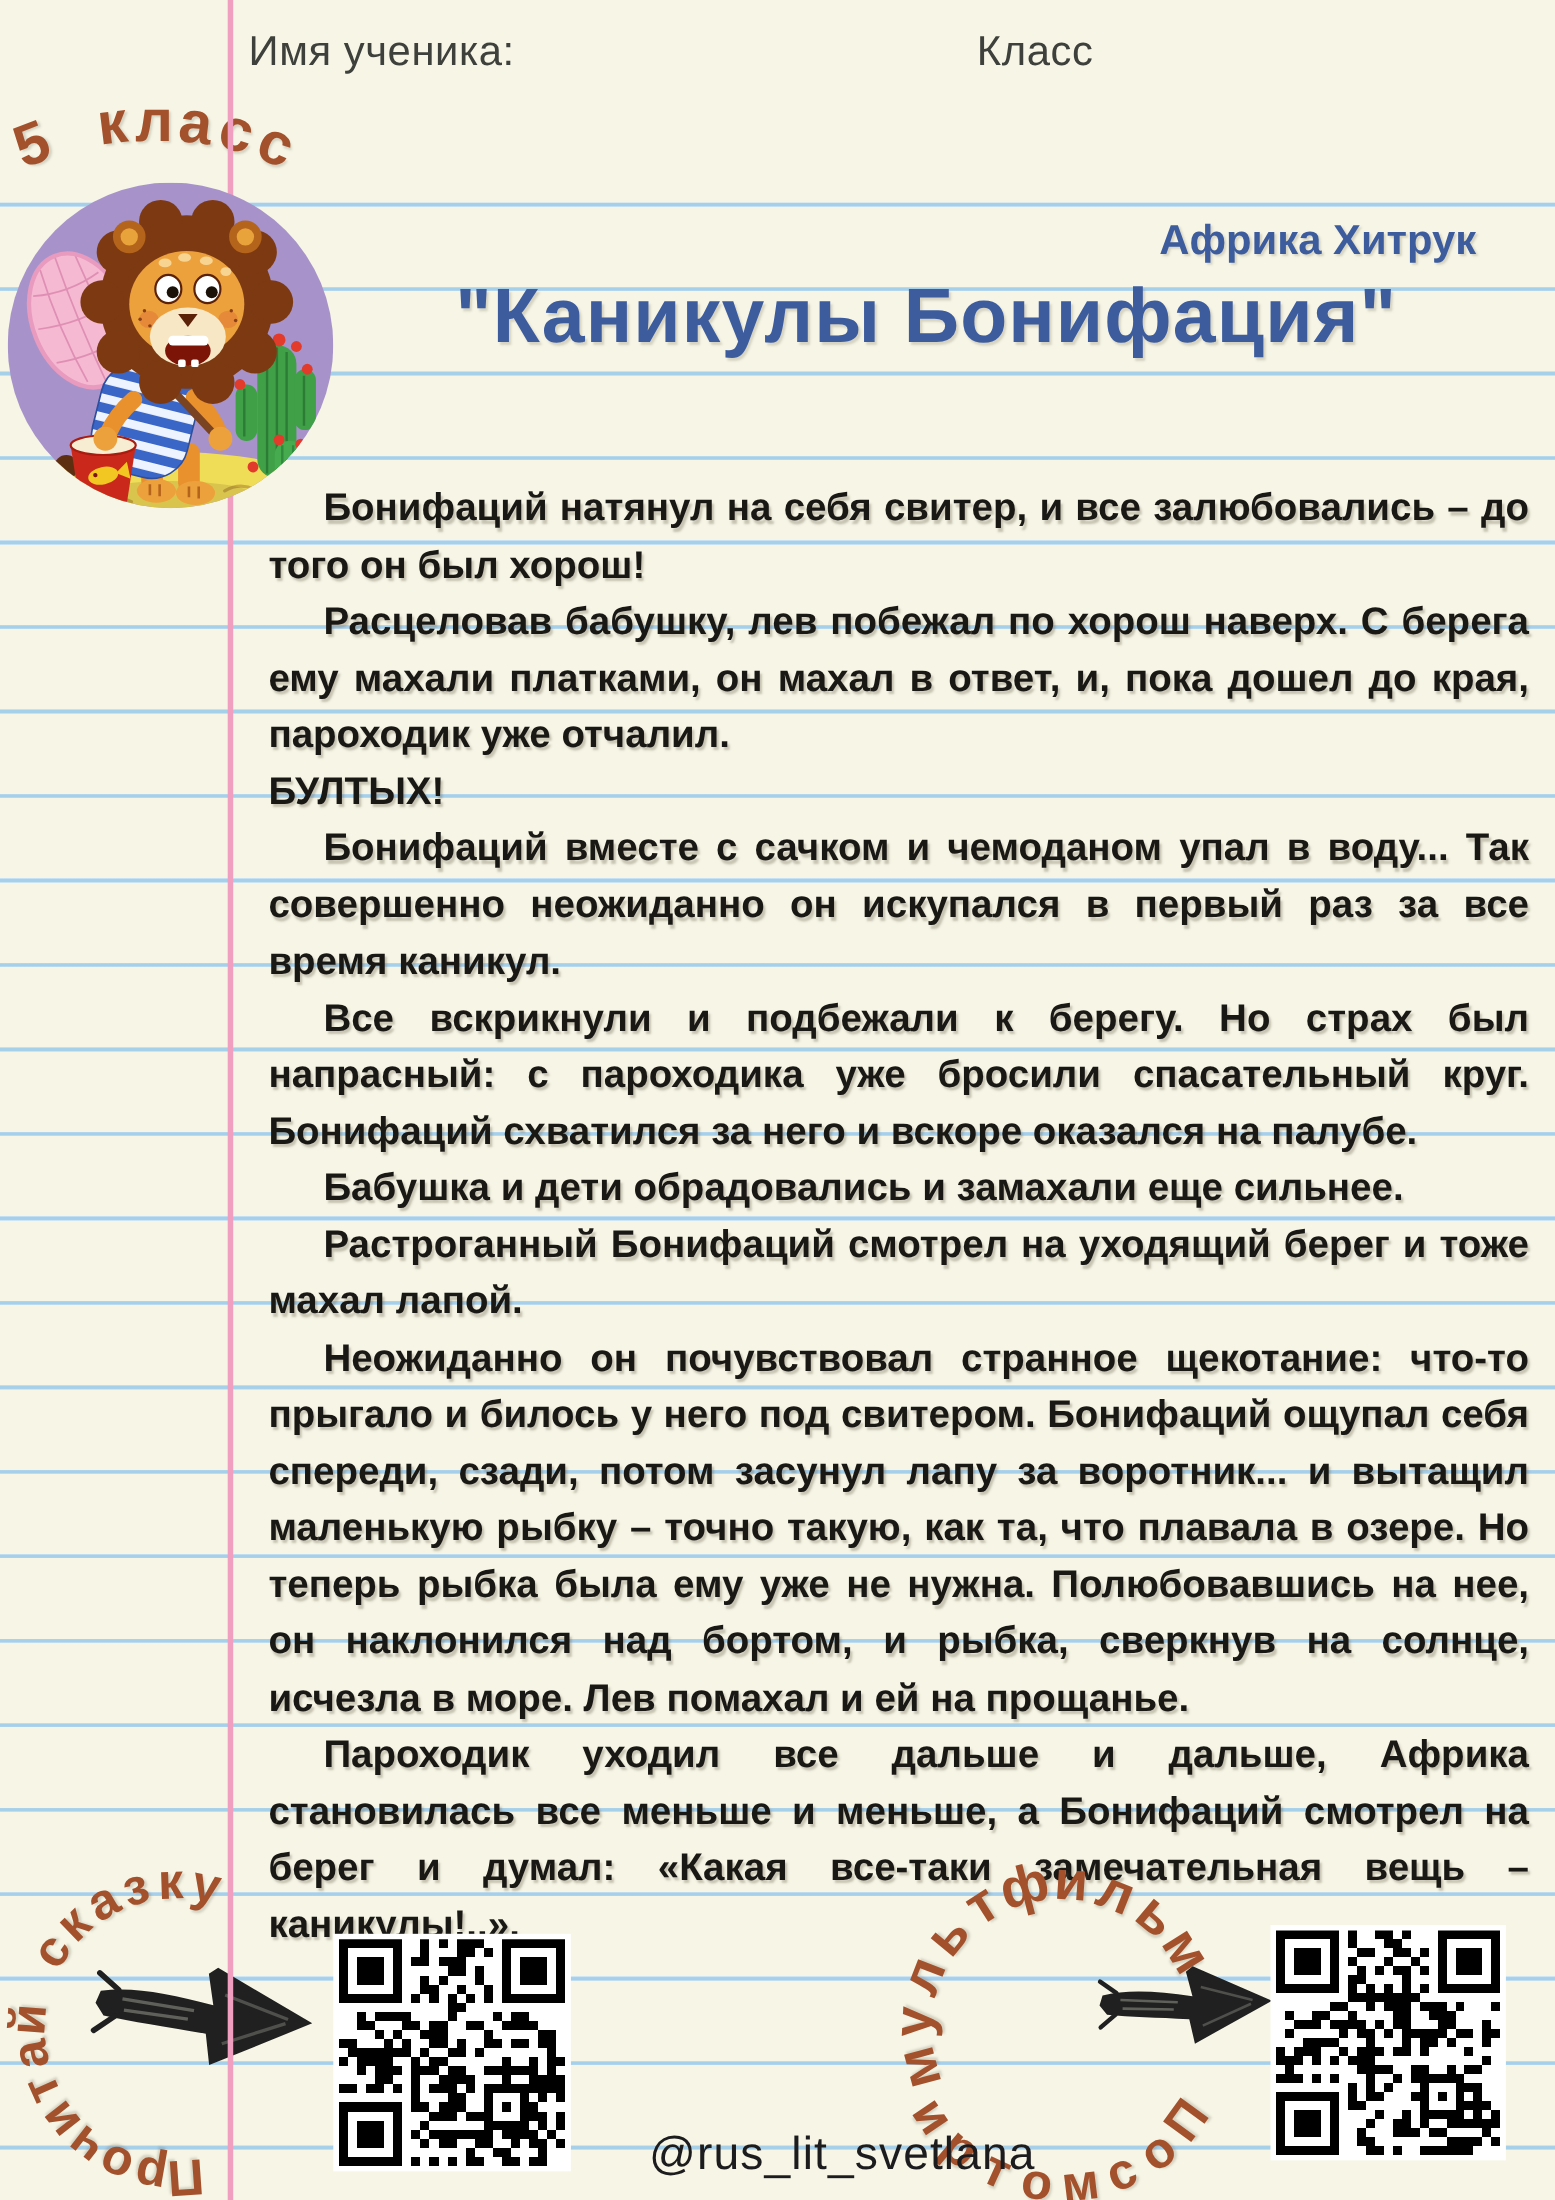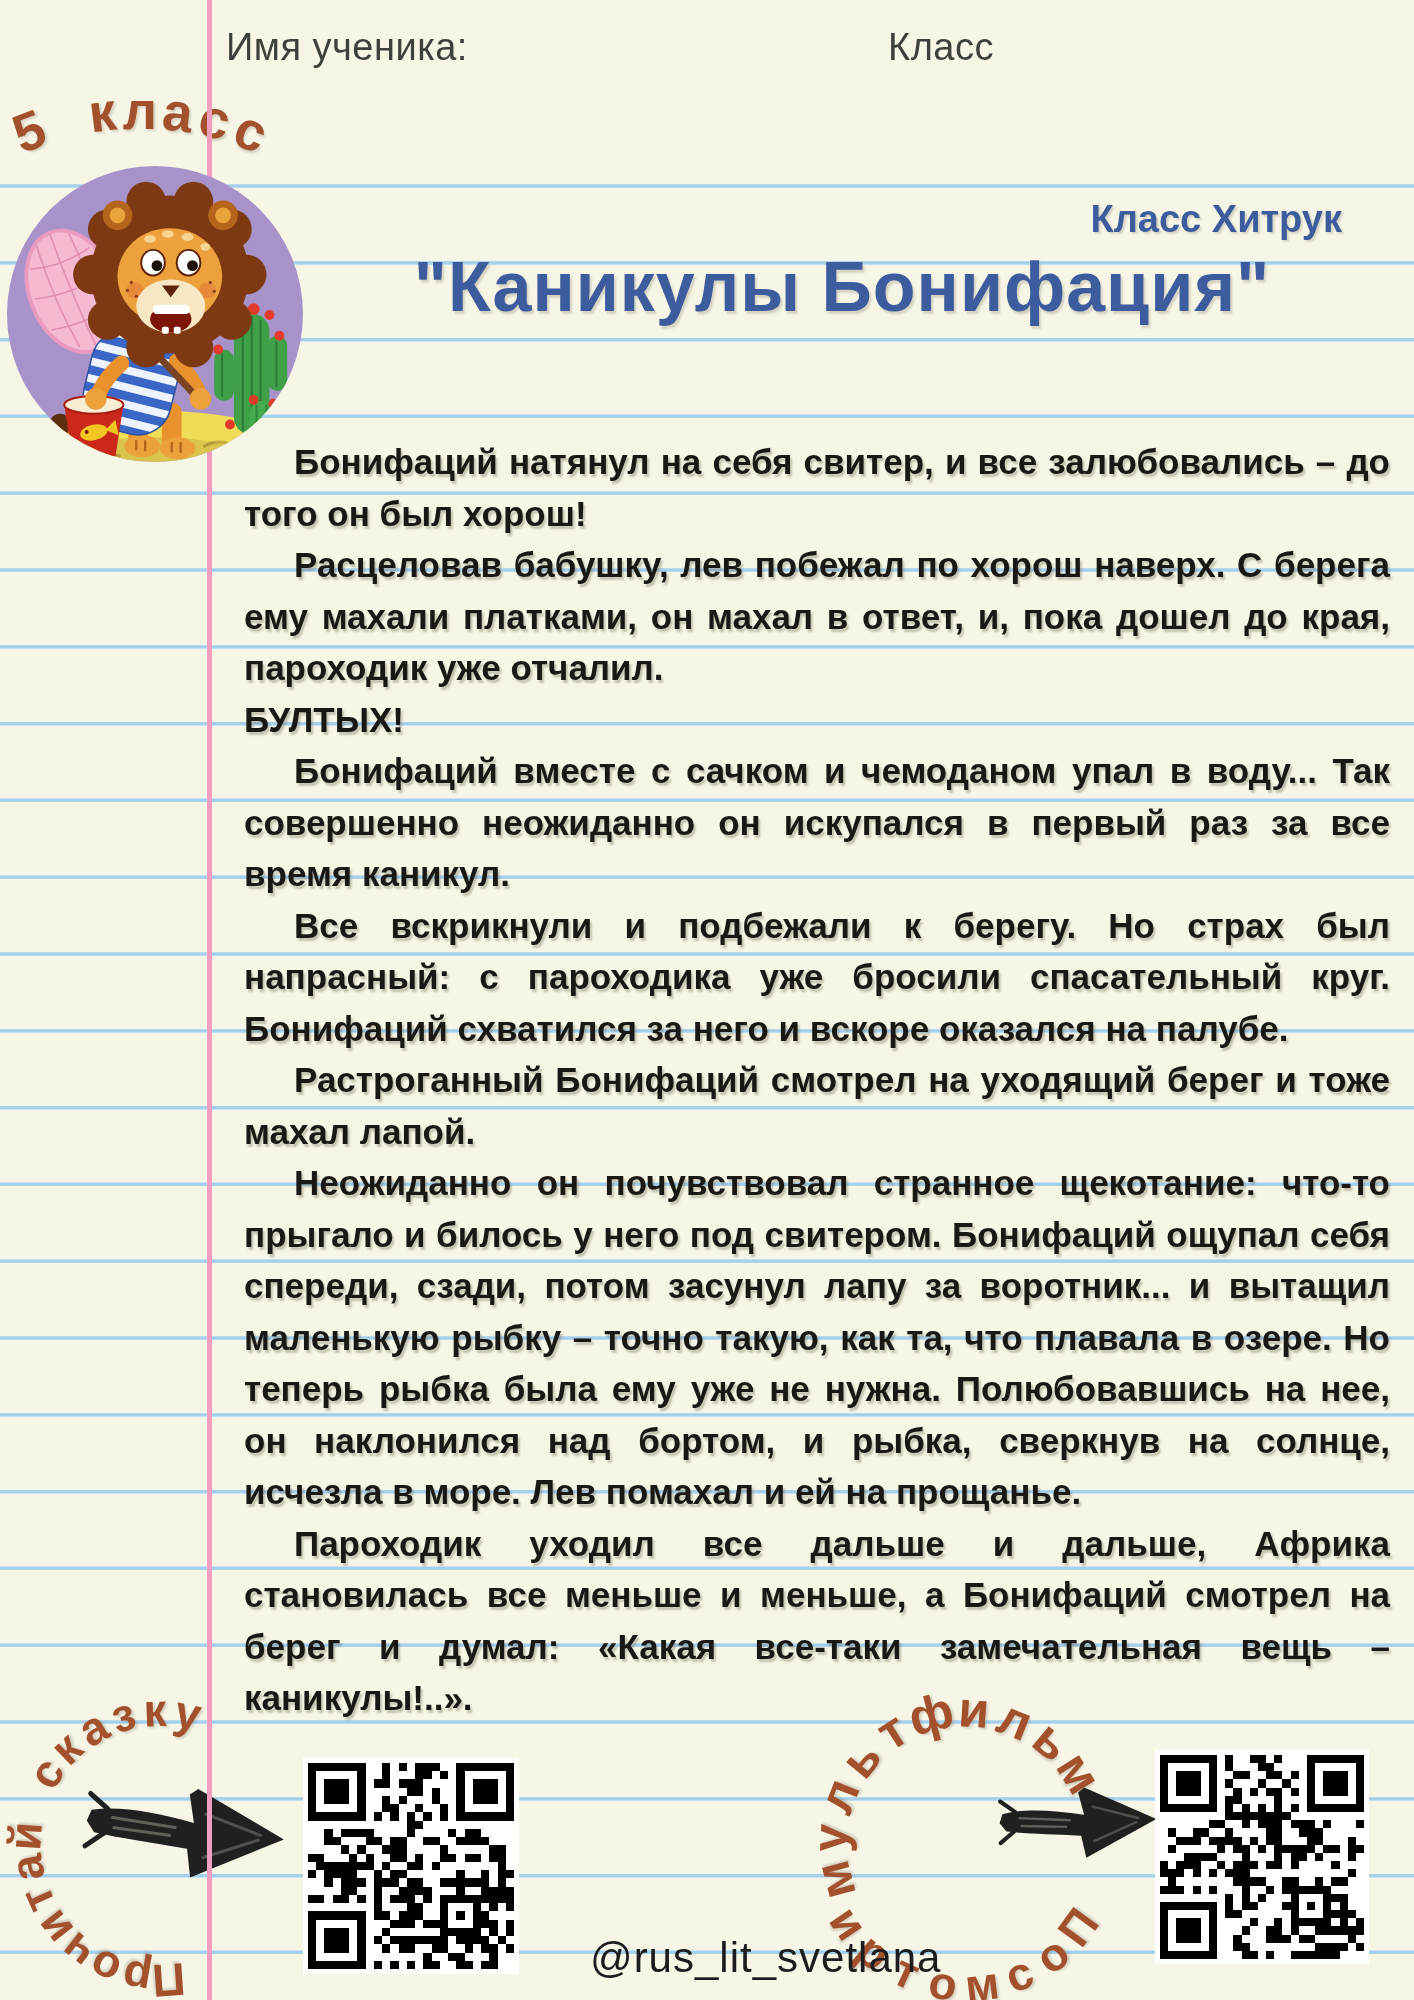--- a/index.html
+++ b/index.html
@@ -102,29 +102,30 @@
   <div class="arc grade">
       <span class="arc-ch" style="left: 28.9059px; top: 130.59px; transform: translate(-50%, -50%) rotate(-21deg);">5</span>
       <span class="arc-ch" style="left: 65.0042px; top: 119.208px; transform: translate(-50%, -50%) rotate(-14deg);"> </span>
       <span class="arc-ch" style="left: 102.221px; top: 112.311px; transform: translate(-50%, -50%) rotate(-7deg);">к</span>
       <span class="arc-ch" style="left: 140px; top: 110px; transform: translate(-50%, -50%) rotate(0deg);">л</span>
       <span class="arc-ch" style="left: 177.779px; top: 112.311px; transform: translate(-50%, -50%) rotate(7deg);">а</span>
       <span class="arc-ch" style="left: 214.996px; top: 119.208px; transform: translate(-50%, -50%) rotate(14deg);">с</span>
       <span class="arc-ch" style="left: 251.094px; top: 130.59px; transform: translate(-50%, -50%) rotate(21deg);">с</span>
     </div>
 
-  <div class="author">Класс Хитрук</div>
+  <div class="author">Африка Хитрук</div>
   <div class="title">"Каникулы Бонифация"</div>
 
   <div class="story">
       <p>Бонифаций натянул на себя свитер, и все залюбовались – до того он был хорош!</p>
       <p>Расцеловав бабушку, лев побежал по хорош наверх. С берега ему махали платками, он махал в ответ, и, пока дошел до края, пароходик уже отчалил.</p>
       <p class="no-indent">БУЛТЫХ!</p>
       <p>Бонифаций вместе с сачком и чемоданом упал в воду... Так совершенно неожиданно он искупался в первый раз за все время каникул.</p>
       <p>Все вскрикнули и подбежали к берегу. Но страх был напрасный: с пароходика уже бросили спасательный круг. Бонифаций схватился за него и вскоре оказался на палубе.</p>
+      <p>Бабушка и дети обрадовались и замахали еще сильнее.</p>
       <p>Растроганный Бонифаций смотрел на уходящий берег и тоже махал лапой.</p>
       <p>Неожиданно он почувствовал странное щекотание: что-то прыгало и билось у него под свитером. Бонифаций ощупал себя спереди, сзади, потом засунул лапу за воротник... и вытащил маленькую рыбку – точно такую, как та, что плавала в озере. Но теперь рыбка была ему уже не нужна. Полюбовавшись на нее, он наклонился над бортом, и рыбка, сверкнув на солнце, исчезла в море. Лев помахал и ей на прощанье.</p>
       <p>Пароходик уходил все дальше и дальше, Африка становилась все меньше и меньше, а Бонифаций смотрел на берег и думал: «Какая все-таки замечательная вещь – каникулы!..».</p>
     </div>
 
   <div class="lion-wrap">
     <svg viewBox="0 0 300 300" width="302" height="296">
       <defs>
         <clipPath id="circ">
             <circle cx="150" cy="150" r="150"></circle>

